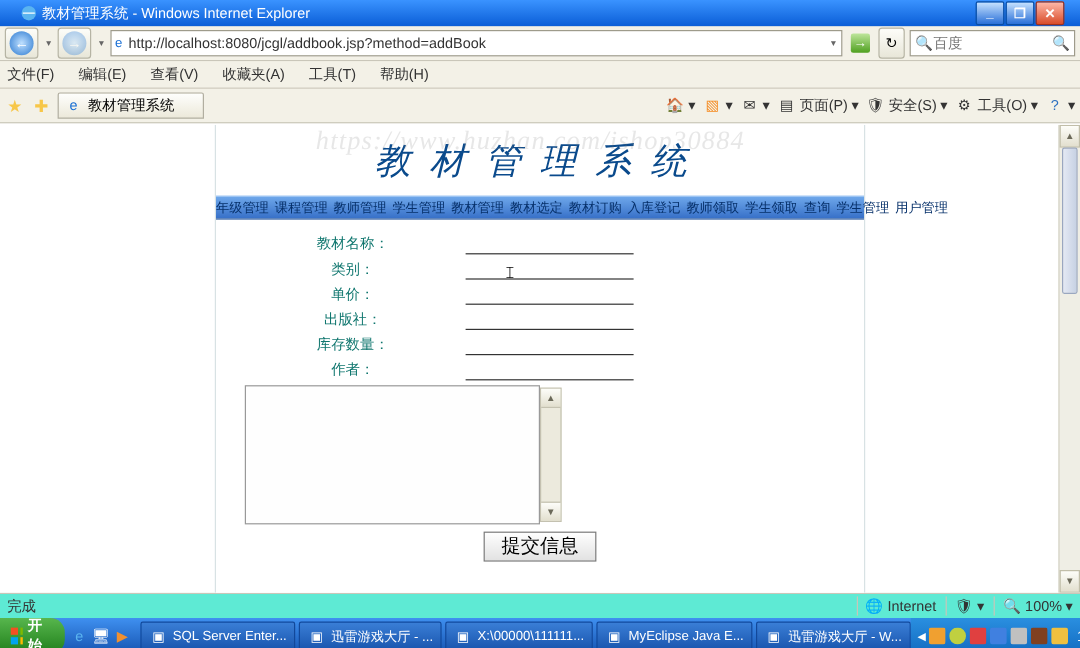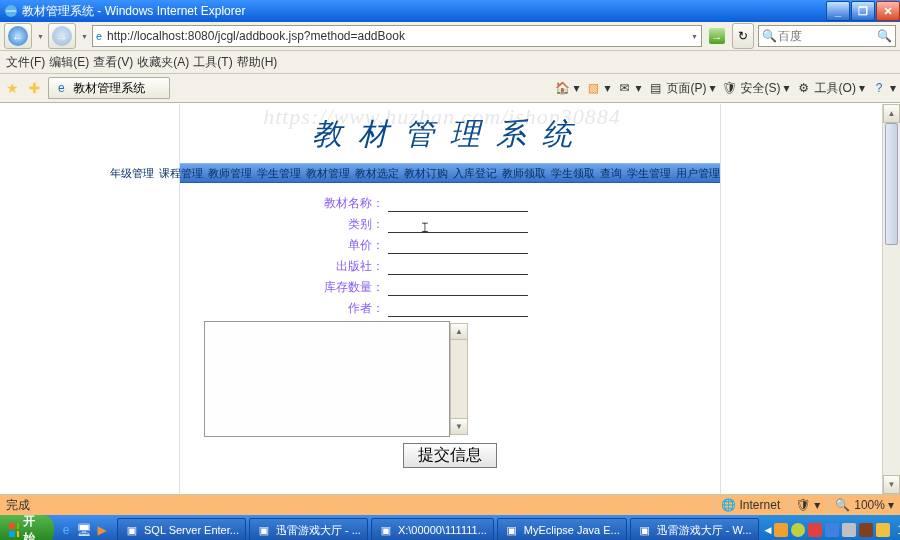--- a/index.html
+++ b/index.html
@@ -1,62 +1,62 @@
 <!DOCTYPE html>
 <html><head>
 <meta charset="utf-8">
 <style>
   html,body{margin:0;padding:0;font-family:"Microsoft YaHei","SimSun",Tahoma,sans-serif;font-size:12px;background:#ece9d8;overflow:hidden;width:900px;height:540px}
   
-  .titlebar{height:22px;background:linear-gradient(#3a93ff,#0a5dd6);display:flex;align-items:center;color:#fff;padding:0 0}
+  .titlebar{height:22px;background:linear-gradient(#3a93ff,#0a5dd6);display:flex;align-items:center;color:#fff;padding:0 13px}
   .tb-icon{width:16px;height:16px;margin:0 3px;display:inline-flex;align-items:center;justify-content:center}
   .tb-title{flex:1;color:#fff}
   .tb-btn{width:22px;height:18px;margin-left:1px;background:linear-gradient(#c6e2ff,#2a70d8);border:1px solid #0b4ea2;border-radius:2px;display:inline-flex;align-items:center;justify-content:center;color:#fff;font-weight:bold;font-size:11px}
   .tb-btn.close{background:linear-gradient(#ffb8a8,#d84c2a);border-color:#a0301a}
   
   .navbar{height:28px;background:#f3f1e7;border-bottom:1px solid #c9c6b9;display:flex;align-items:center;padding:0 4px;gap:4px}
   .nav-btn{width:26px;height:24px;border:1px solid #b6b4a4;background:linear-gradient(#fdfdf9,#e8e6d8);border-radius:3px;display:inline-flex;align-items:center;justify-content:center}
   .nav-arrow{width:20px;height:20px;border-radius:50%;background:radial-gradient(#bfe0ff,#2a78d0);display:inline-flex;align-items:center;justify-content:center;color:#fff;font-weight:bold}
   .nav-dd{font-size:7px;color:#666;margin-left:1px}
   .urlbox{flex:1;height:20px;border:1px solid #9e9b8b;background:#fff;display:flex;align-items:center;padding:0 3px}
   .urlbox .ie{color:#1a6fd4;font-size:11px;margin-right:3px}
   .urlbox input{flex:1;border:none;outline:none;font-size:12px;color:#333}
   .urlgo{width:22px;height:22px;display:inline-flex;align-items:center;justify-content:center}
   .urlgo .g{width:16px;height:16px;border-radius:2px;background:linear-gradient(#bde59a,#4fa020);color:#fff;display:flex;align-items:center;justify-content:center;font-size:11px}
   .search{width:130px;height:20px;border:1px solid #9e9b8b;background:#fff;display:flex;align-items:center;padding:0 3px;color:#777}
-  .menubar{height:22px;background:#f3f1e7;border-bottom:1px solid #c9c6b9;display:flex;align-items:center;padding:0 6px;gap:4px;color:#333}
+  .menubar{height:22px;background:#f3f1e7;border-bottom:1px solid #c9c6b9;display:flex;align-items:center;padding:0 6px;gap:20px;color:#333}
   .menubar span{cursor:default}
   .toolbar{height:28px;background:#f3f1e7;border-bottom:1px solid #b8b5a5;display:flex;align-items:center;padding:0 4px;gap:6px}
   .star{color:#f7c749;font-size:14px;margin:0 2px}
   .tab{height:20px;border:1px solid #b1aea0;background:linear-gradient(#fefefc,#ece9da);border-radius:2px 2px 0 0;display:flex;align-items:center;padding:0 24px 0 4px;gap:4px}
   .spacer{flex:1}
   .tool-g{display:flex;align-items:center;gap:3px;color:#333}
   .smico{width:16px;height:16px;display:inline-flex;align-items:center;justify-content:center}
   
   .viewport{position:relative;height:390px;background:#fff;border-top:1px solid #fff;overflow:hidden}
   .vscroll{position:absolute;right:0;top:0;width:17px;height:100%;background:#efeee5;border-left:1px solid #d5d3c6}
   .vscroll .abtn{height:17px;background:linear-gradient(#fdfdf9,#e2dfce);border:1px solid #c1bea9;font-size:8px;display:flex;align-items:center;justify-content:center;color:#6b6959}
   .vscroll .thumb{position:absolute;left:2px;right:2px;top:19px;height:120px;background:linear-gradient(to right,#e4e9f4,#c7d1e3);border:1px solid #9aa7c0;border-radius:2px}
   .watermark{position:absolute;top:0;left:0;right:16px;text-align:center;font-size:22px;color:rgba(120,120,120,0.18);font-style:italic;letter-spacing:1px;pointer-events:none;font-family:Georgia,serif}
   .page{width:540px;margin:0 auto;border-left:1px solid #d8e2e4;border-right:1px solid #d8e2e4;min-height:390px;background:#fff}
   .pg-title{text-align:center;color:#0a4a8c;font-family:"KaiTi","STKaiti","SimSun",serif;font-size:30px;letter-spacing:16px;padding:10px 0 8px;font-style:italic}
-  .navstrip{background:linear-gradient(#6ea7ea,#3770c8);height:18px;display:flex;align-items:center;justify-content:flex-end;gap:5px;color:#06306a;font-size:11px;border-top:1px solid #8abaf0;border-bottom:1px solid #2a5aa0}
+  .navstrip{background:linear-gradient(#6ea7ea,#3770c8);height:18px;display:flex;align-items:center;justify-content:flex-start;gap:5px;color:#06306a;font-size:11px;border-top:1px solid #8abaf0;border-bottom:1px solid #2a5aa0}
   .navstrip span{white-space:nowrap}
   .form{padding:12px 24px}
   .frow{display:flex;align-items:center;margin-bottom:4px}
-  .flab{width:180px;text-align:right;padding-right:4px;color:#8b5cf6}
+  .flab{width:180px;text-align:center;padding-right:4px;color:#0f766e}
   .finp{width:140px;height:16px;border:none;border-bottom:1px solid #333;background:transparent;outline:none;padding:0}
   .fta{width:240px;height:110px;border:1px solid #999;resize:none;outline:none;background:#fefefe}
   .ta-scroll{width:16px;height:110px;background:#eceadd;border:1px solid #c4c1b0;display:flex;flex-direction:column}
   .ta-scroll .sa{height:15px;font-size:8px;display:flex;align-items:center;justify-content:center;color:#6b6959;background:linear-gradient(#fdfdf9,#e2dfce);border-bottom:1px solid #c4c1b0}
   .ta-scroll .sa.b{border-top:1px solid #c4c1b0;border-bottom:none;margin-top:auto}
   .submit{display:block;margin:6px auto 0;padding:1px 14px;font-size:16px;border:1px solid #7a7a7a;background:linear-gradient(#fefefe,#e2e2e2)}
   .cursor{position:absolute;pointer-events:none;font-size:14px;color:#000}
   
-  .status{height:20px;background:#fdba74;border-top:1px solid #c9c6b9;display:flex;align-items:center;padding:0 6px;gap:8px;color:#333}
+  .status{height:20px;background:#5eead4;border-top:1px solid #c9c6b9;display:flex;align-items:center;padding:0 6px;gap:8px;color:#333}
   .status .seg{border-left:1px solid #c9c6b9;padding-left:6px;display:flex;align-items:center;gap:3px}
   .taskbar{height:30px;background:linear-gradient(#3f90f0,#1553b0);display:flex;align-items:center;color:#fff}
   .startbtn{height:30px;padding:0 14px 0 8px;background:linear-gradient(#57b64d,#1f7e1a);border-radius:0 12px 12px 0;display:flex;align-items:center;gap:4px;font-weight:bold}
   .tbitem{height:22px;margin-left:3px;padding:0 6px;background:linear-gradient(#3a7ed6,#1a56af);border:1px solid #12489a;border-radius:2px;display:flex;align-items:center;gap:4px;font-size:11px;max-width:130px;overflow:hidden;white-space:nowrap}
   .tray{margin-left:auto;height:30px;background:linear-gradient(#2a8fe0,#126bc0);display:flex;align-items:center;padding:0 6px;gap:3px}
   .trayi{width:14px;height:14px}
   .clock{color:#fff;margin-left:4px}
 </style>
 </head>
 <body>

